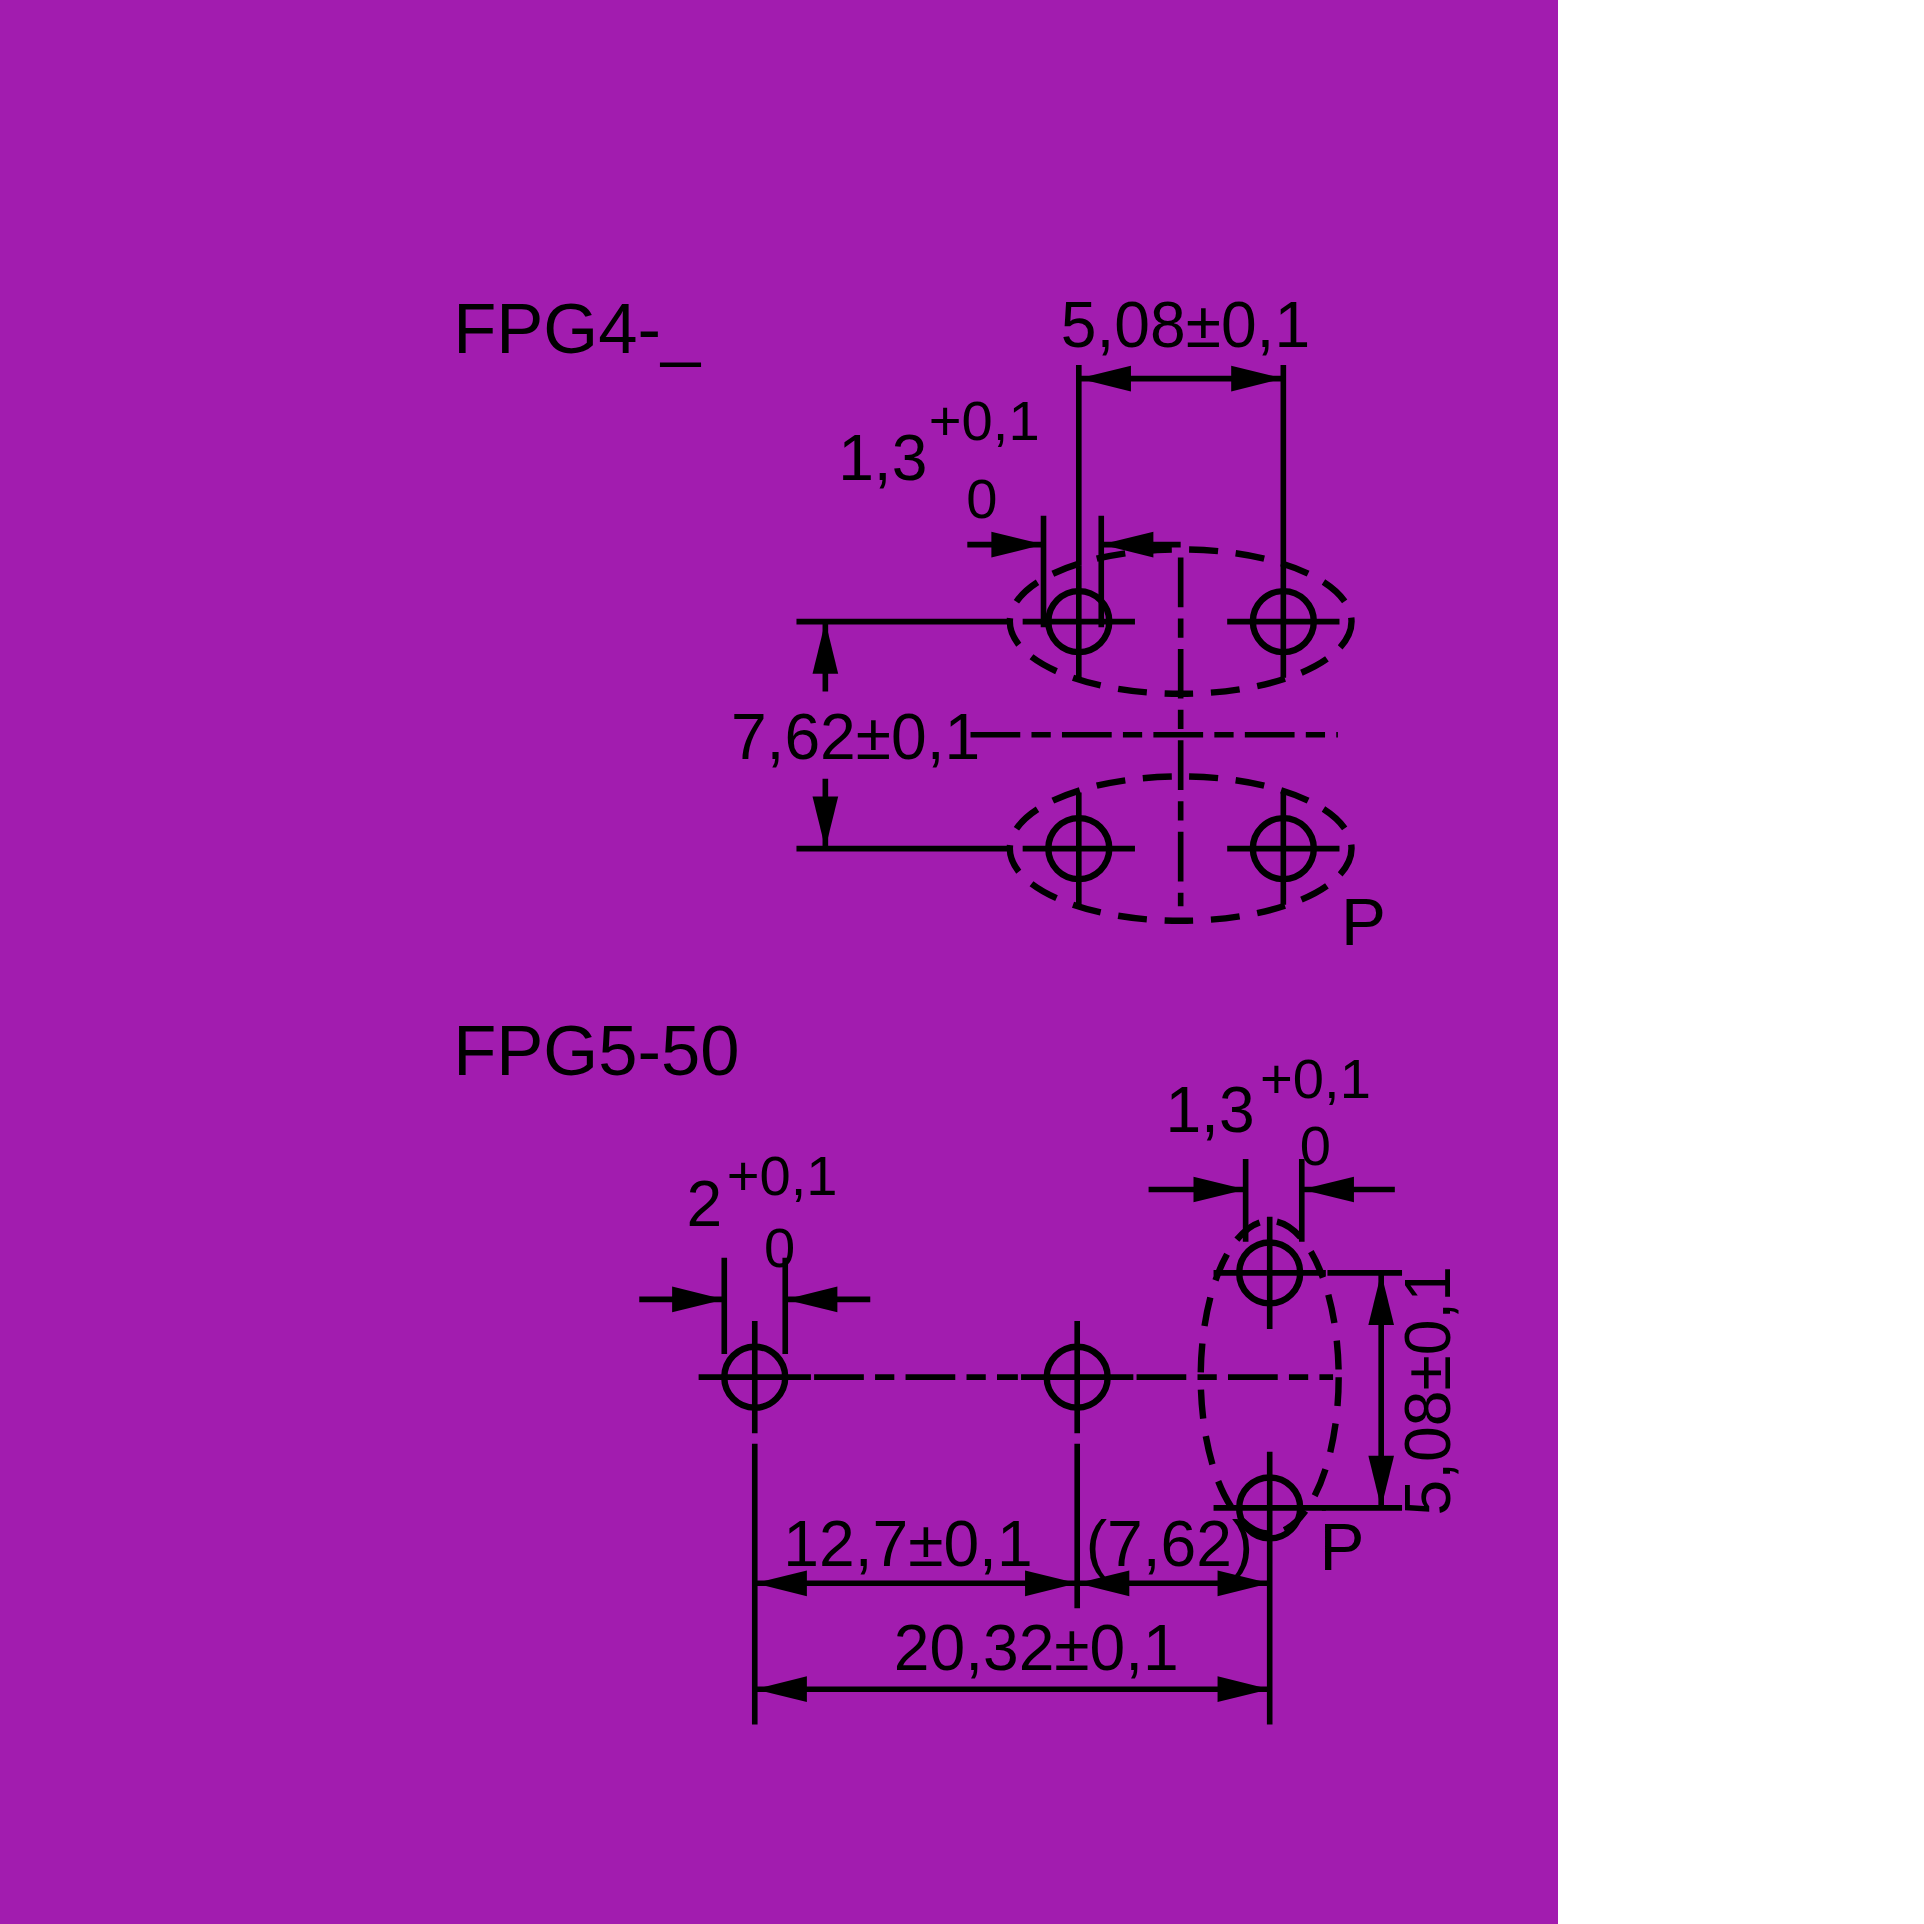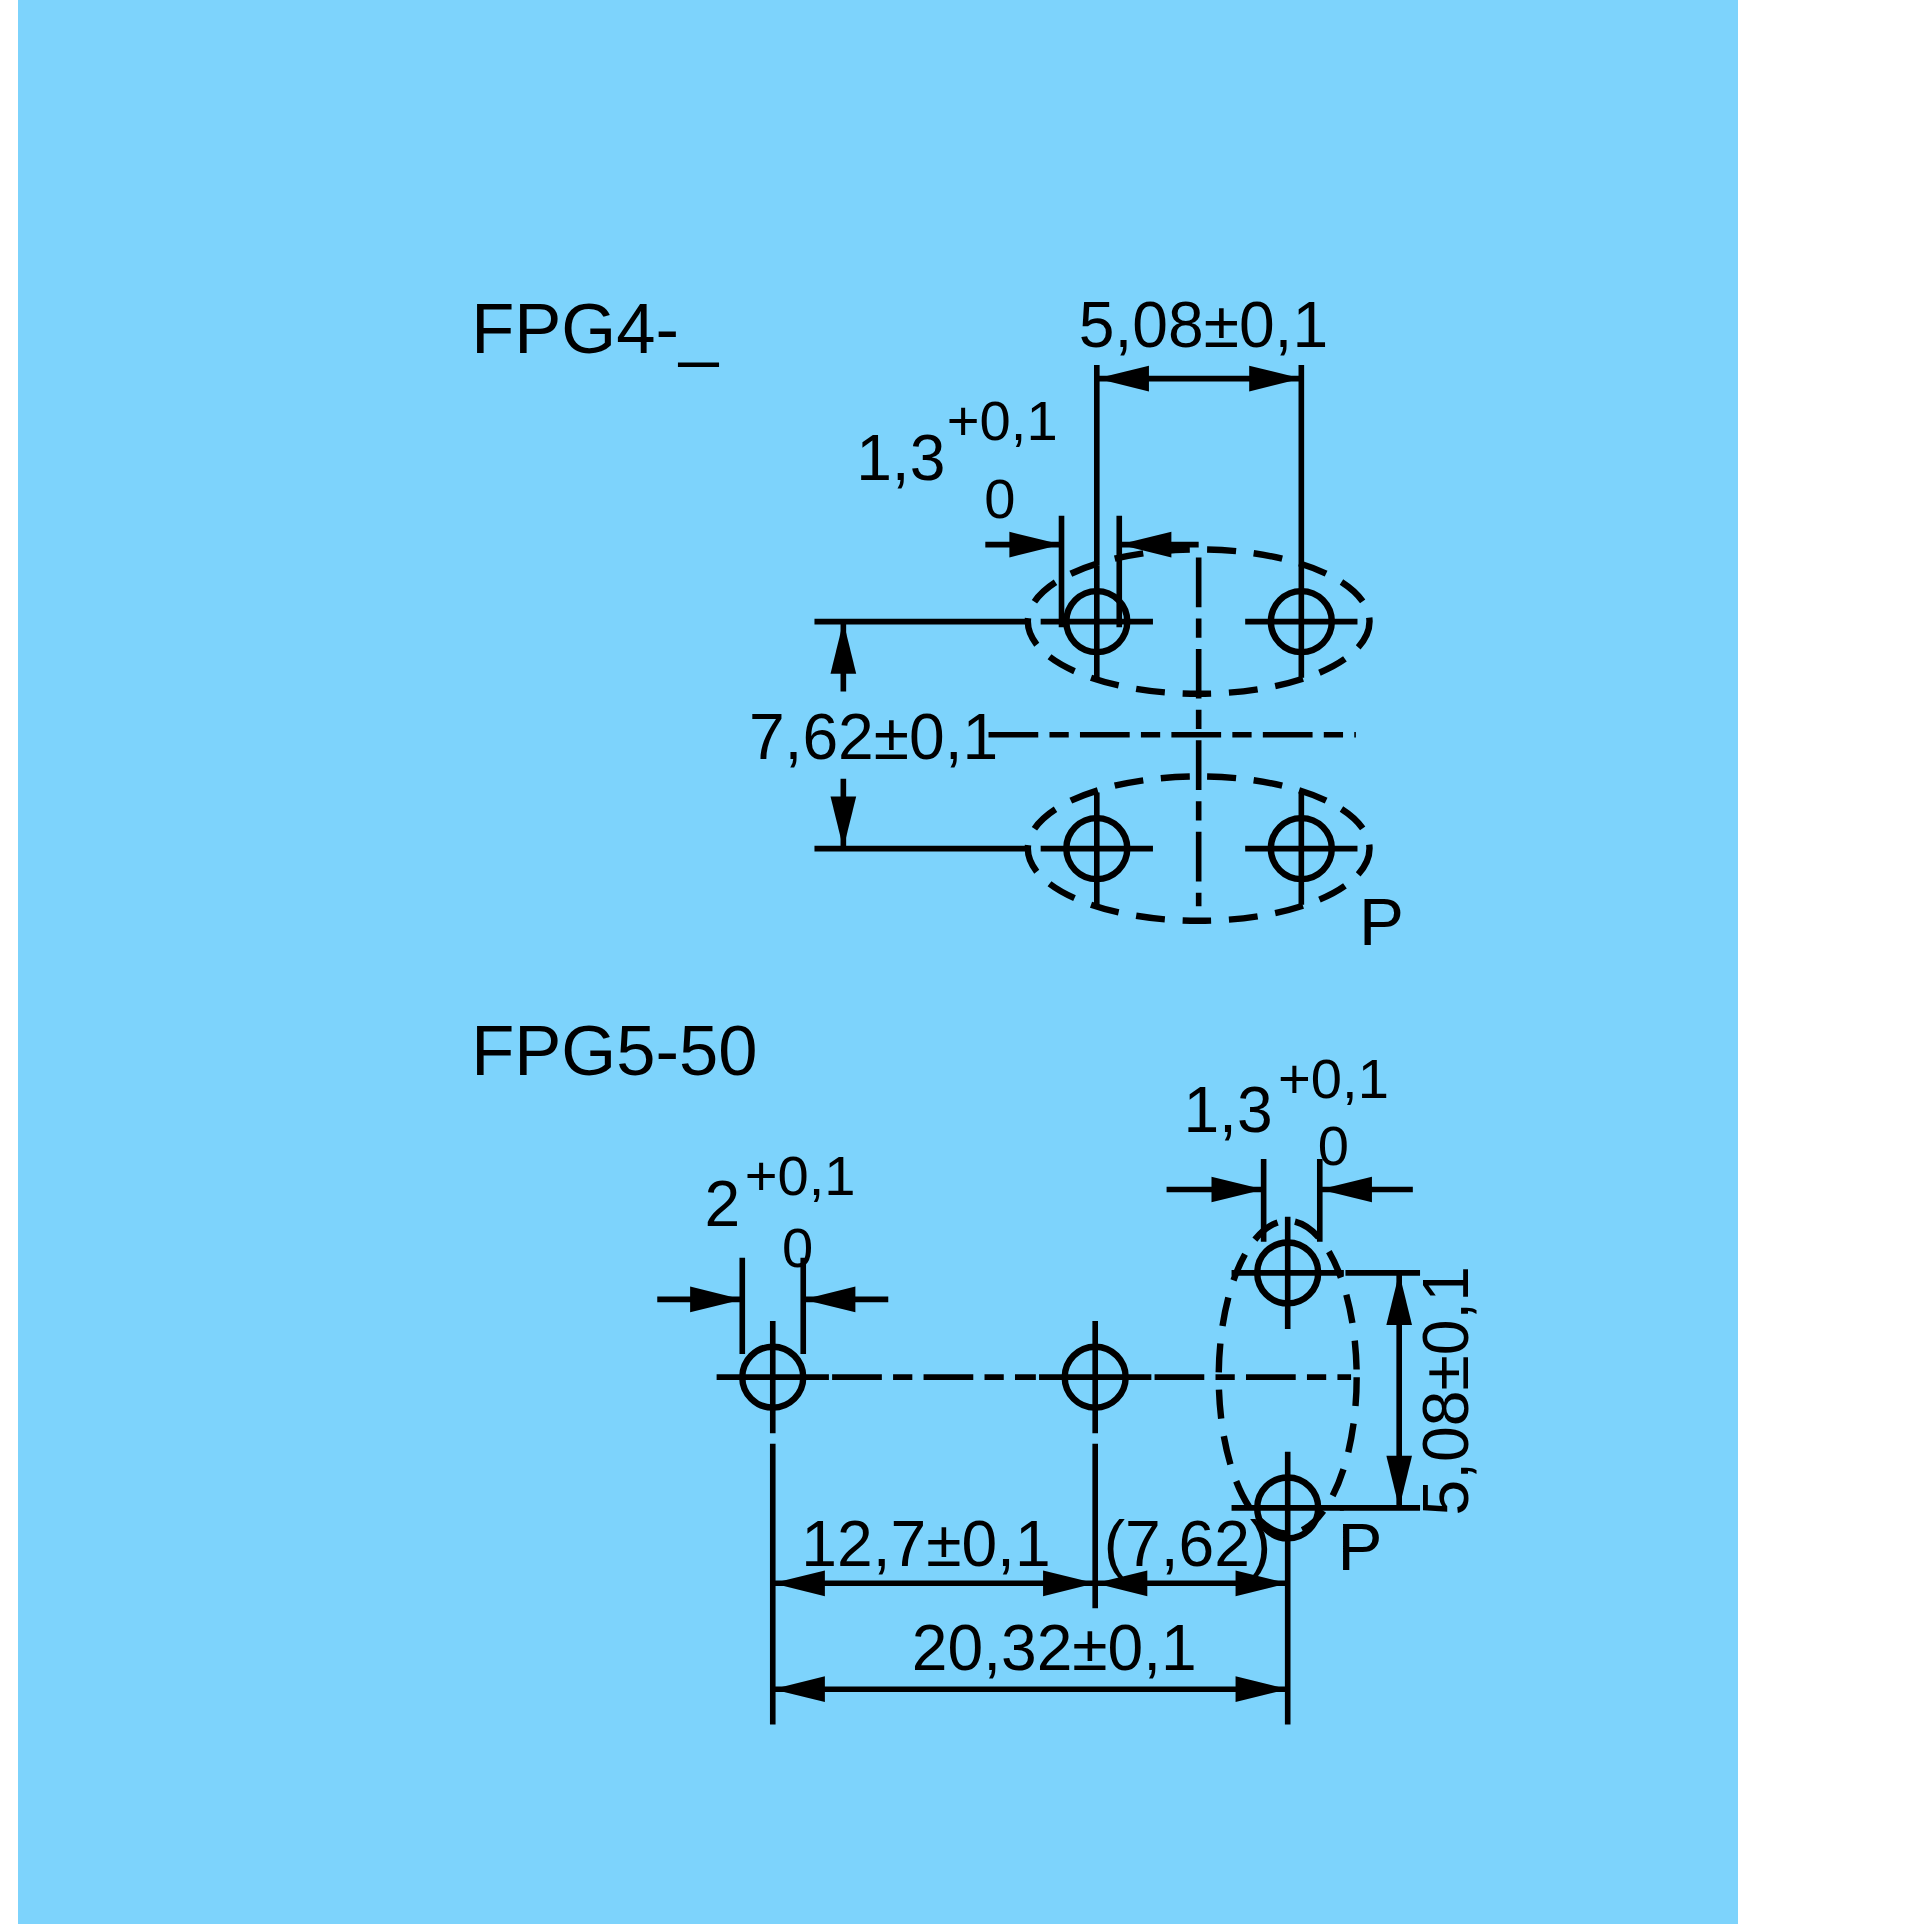--- a/index.html
+++ b/index.html
@@ -4,24 +4,23 @@
 <style>
   html, body {
     margin: 0;
     padding: 0;
     background: #ffffff;
     width: 1925px;
     height: 1925px;
   }
   .drawing-wrap {
     position: relative;
-    width: 1720px;
+    width: 1558px;
     height: 1925px;
-    background: #7dd3fc;
-    margin-left: 18px;
+    background: #a21caf;
   }
   svg {
     display: block;
     width: 1925px;
     height: 1925px;
   }
   svg text {
     font-family: "Liberation Sans", "DejaVu Sans", sans-serif;
     fill: #000000;
     stroke: none;

